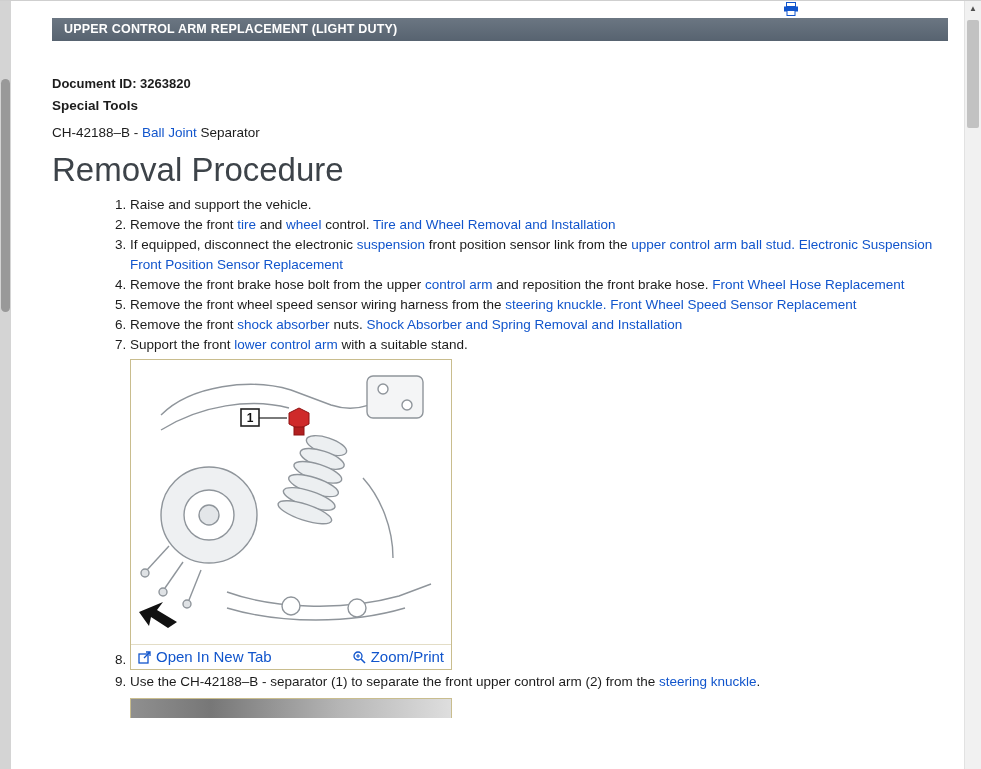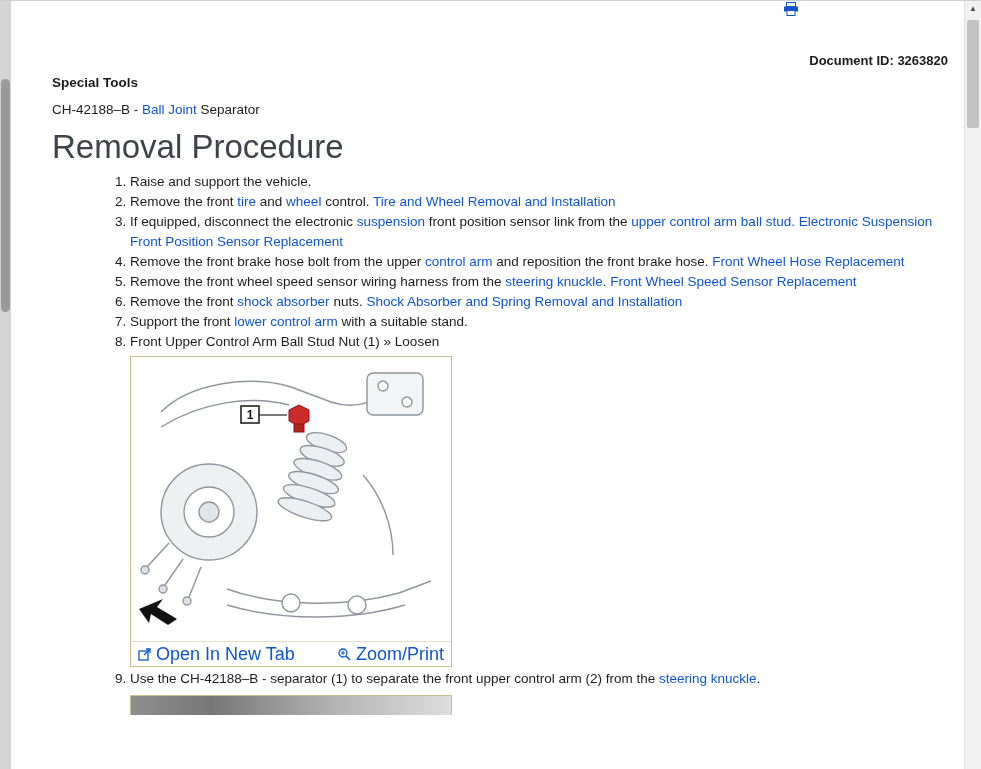--- a/index.html
+++ b/index.html
@@ -15,35 +15,35 @@
   .sb-arrow{height:16px;line-height:16px;text-align:center;font-size:8px;color:#505050;}
   .right-sb-thumb{position:absolute;top:19px;left:2px;width:12px;height:108px;background:#c2c2c2;border-radius:2px;}
 
   .top-print{position:absolute;left:783px;top:1px;width:16px;height:14px;}
 
   .content{position:absolute;left:52px;top:17px;width:896px;}
 
   .banner{height:23px;line-height:23px;background:linear-gradient(#6b7682,#576370);color:#fff;
           font-weight:bold;font-size:12.5px;padding-left:12px;box-sizing:border-box;letter-spacing:.2px;}
 
-  .doc-id{margin-top:34px;text-align:right;font-weight:bold;font-size:13px;line-height:17px;}
+  .doc-id{margin-top:34px;text-align:left;font-weight:bold;font-size:13px;line-height:17px;}
   .st-heading{margin-top:5px;font-weight:bold;font-size:13.5px;line-height:17px;}
   .line{margin-top:10px;font-size:13.5px;line-height:17px;}
 
   .proc-title{margin:12px 0 8px 0;font-weight:400;font-size:33px;line-height:34px;color:#3d4349;}
 
   ol.steps{margin:0;padding-left:40px;font-size:13.5px;}
   ol.steps li{line-height:20px;margin-left:38px;}
 
   a.lnk{color:#1155cc;text-decoration:none;cursor:pointer;}
 
   .figure{width:322px;border:1px solid #c9bd8e;background:#fff;margin:4px 0 2px 0;box-sizing:border-box;}
   .fig-img{height:284px;border-bottom:1px solid #e3ddc6;background:#fff;}
   .fig-img svg{display:block;}
-  .fig-footer{display:flex;justify-content:space-between;align-items:center;height:24px;padding:0 7px;font-size:18px;}
+  .fig-footer{display:flex;justify-content:space-between;align-items:center;height:24px;padding:0 7px;font-size:15px;}
   .fig-link{color:#1155cc;text-decoration:none;display:flex;align-items:center;gap:5px;}
 
   .figure2{width:322px;height:20px;border:1px solid #c9bd8e;border-bottom:none;margin-top:6px;box-sizing:border-box;
            background:linear-gradient(90deg,#8f8f8f 0%,#777 25%,#b5b5b5 65%,#dedede 100%);}
 </style>
 </head>
 <body>
 
 <div class="page">
 
@@ -59,40 +59,40 @@
     </svg>
   </div>
 
   <div class="right-sb">
     <div class="sb-arrow">▲</div>
     <div class="right-sb-thumb"></div>
   </div>
 
   <div class="content">
 
+    <div class="banner">UPPER CONTROL ARM REPLACEMENT (LIGHT DUTY)</div>
 
     <div class="doc-id">Document ID: 3263820</div>
 
     <div class="st-heading">Special Tools</div>
 
     <div class="line"><span>CH-42188–B - </span><a href="#" class="lnk">Ball Joint</a><span> Separator</span></div>
 
 
     <h1 class="proc-title">Removal Procedure</h1>
 
     <ol class="steps">
       <li><span><span>Raise and support the vehicle.</span></span></li>
       <li><span><span>Remove the front </span><a href="#" class="lnk">tire</a><span> and </span><a href="#" class="lnk">wheel</a><span> control. </span><a href="#" class="lnk">Tire and Wheel Removal and Installation</a></span></li>
       <li><span><span>If equipped, disconnect the electronic </span><a href="#" class="lnk">suspension</a><span> front position sensor link from the </span><a href="#" class="lnk">upper control arm ball stud.</a><span> </span><a href="#" class="lnk">Electronic Suspension Front Position Sensor Replacement</a></span></li>
       <li><span><span>Remove the front brake hose bolt from the upper </span><a href="#" class="lnk">control arm</a><span> and reposition the front brake hose. </span><a href="#" class="lnk">Front Wheel Hose Replacement</a></span></li>
       <li><span><span>Remove the front wheel speed sensor wiring harness from the </span><a href="#" class="lnk">steering knuckle.</a><span> </span><a href="#" class="lnk">Front Wheel Speed Sensor Replacement</a></span></li>
       <li><span><span>Remove the front </span><a href="#" class="lnk">shock absorber</a><span> nuts. </span><a href="#" class="lnk">Shock Absorber and Spring Removal and Installation</a></span></li>
       <li><span><span>Support the front </span><a href="#" class="lnk">lower control arm</a><span> with a suitable stand.</span></span></li>
       <li>
-        <span><span>Front Upper Control Arm Ball Stud Nut (1) » Loosen</span></span>
 
         
         <div class="figure">
           <div class="fig-img">
             <svg viewBox="0 0 320 284" width="320" height="284">
               <g stroke="#8f959b" fill="#f4f5f6" stroke-width="1.4">
 
                 <path d="M30 55 C60 25, 120 18, 160 30 L200 45 C230 55, 250 40, 268 28" fill="none"></path>
                 <path d="M30 70 C70 45, 120 38, 158 48" fill="none"></path>
 

